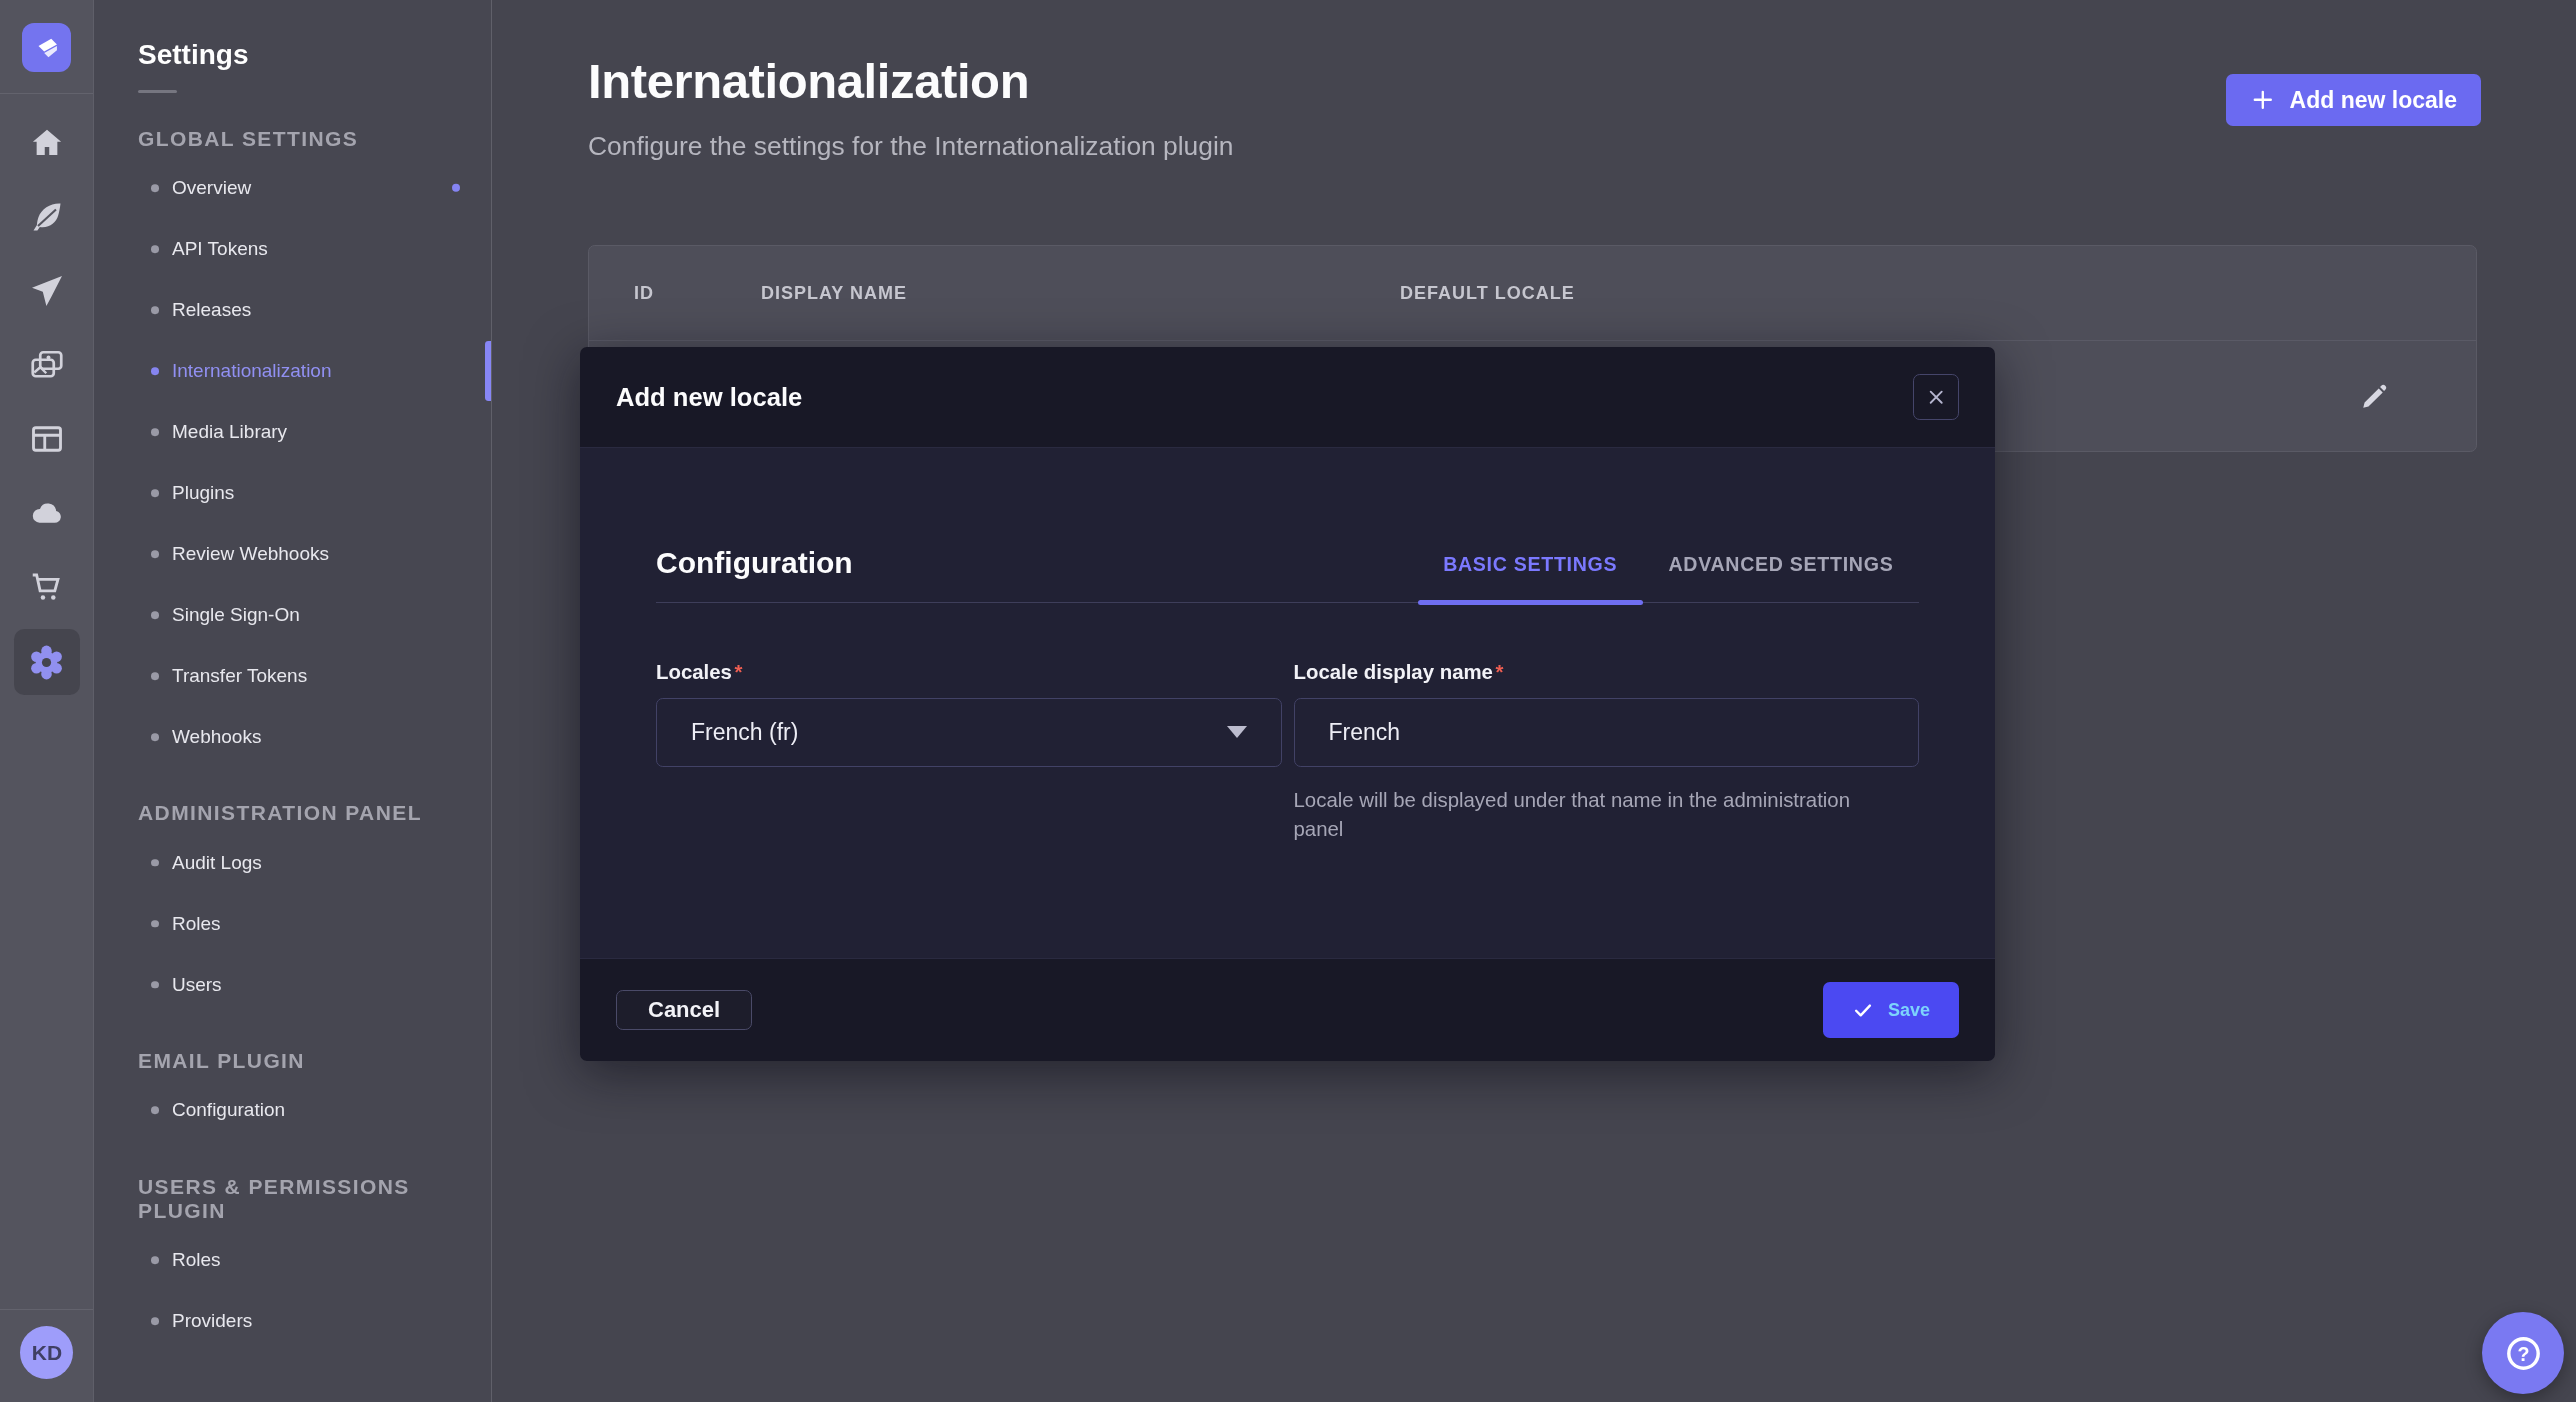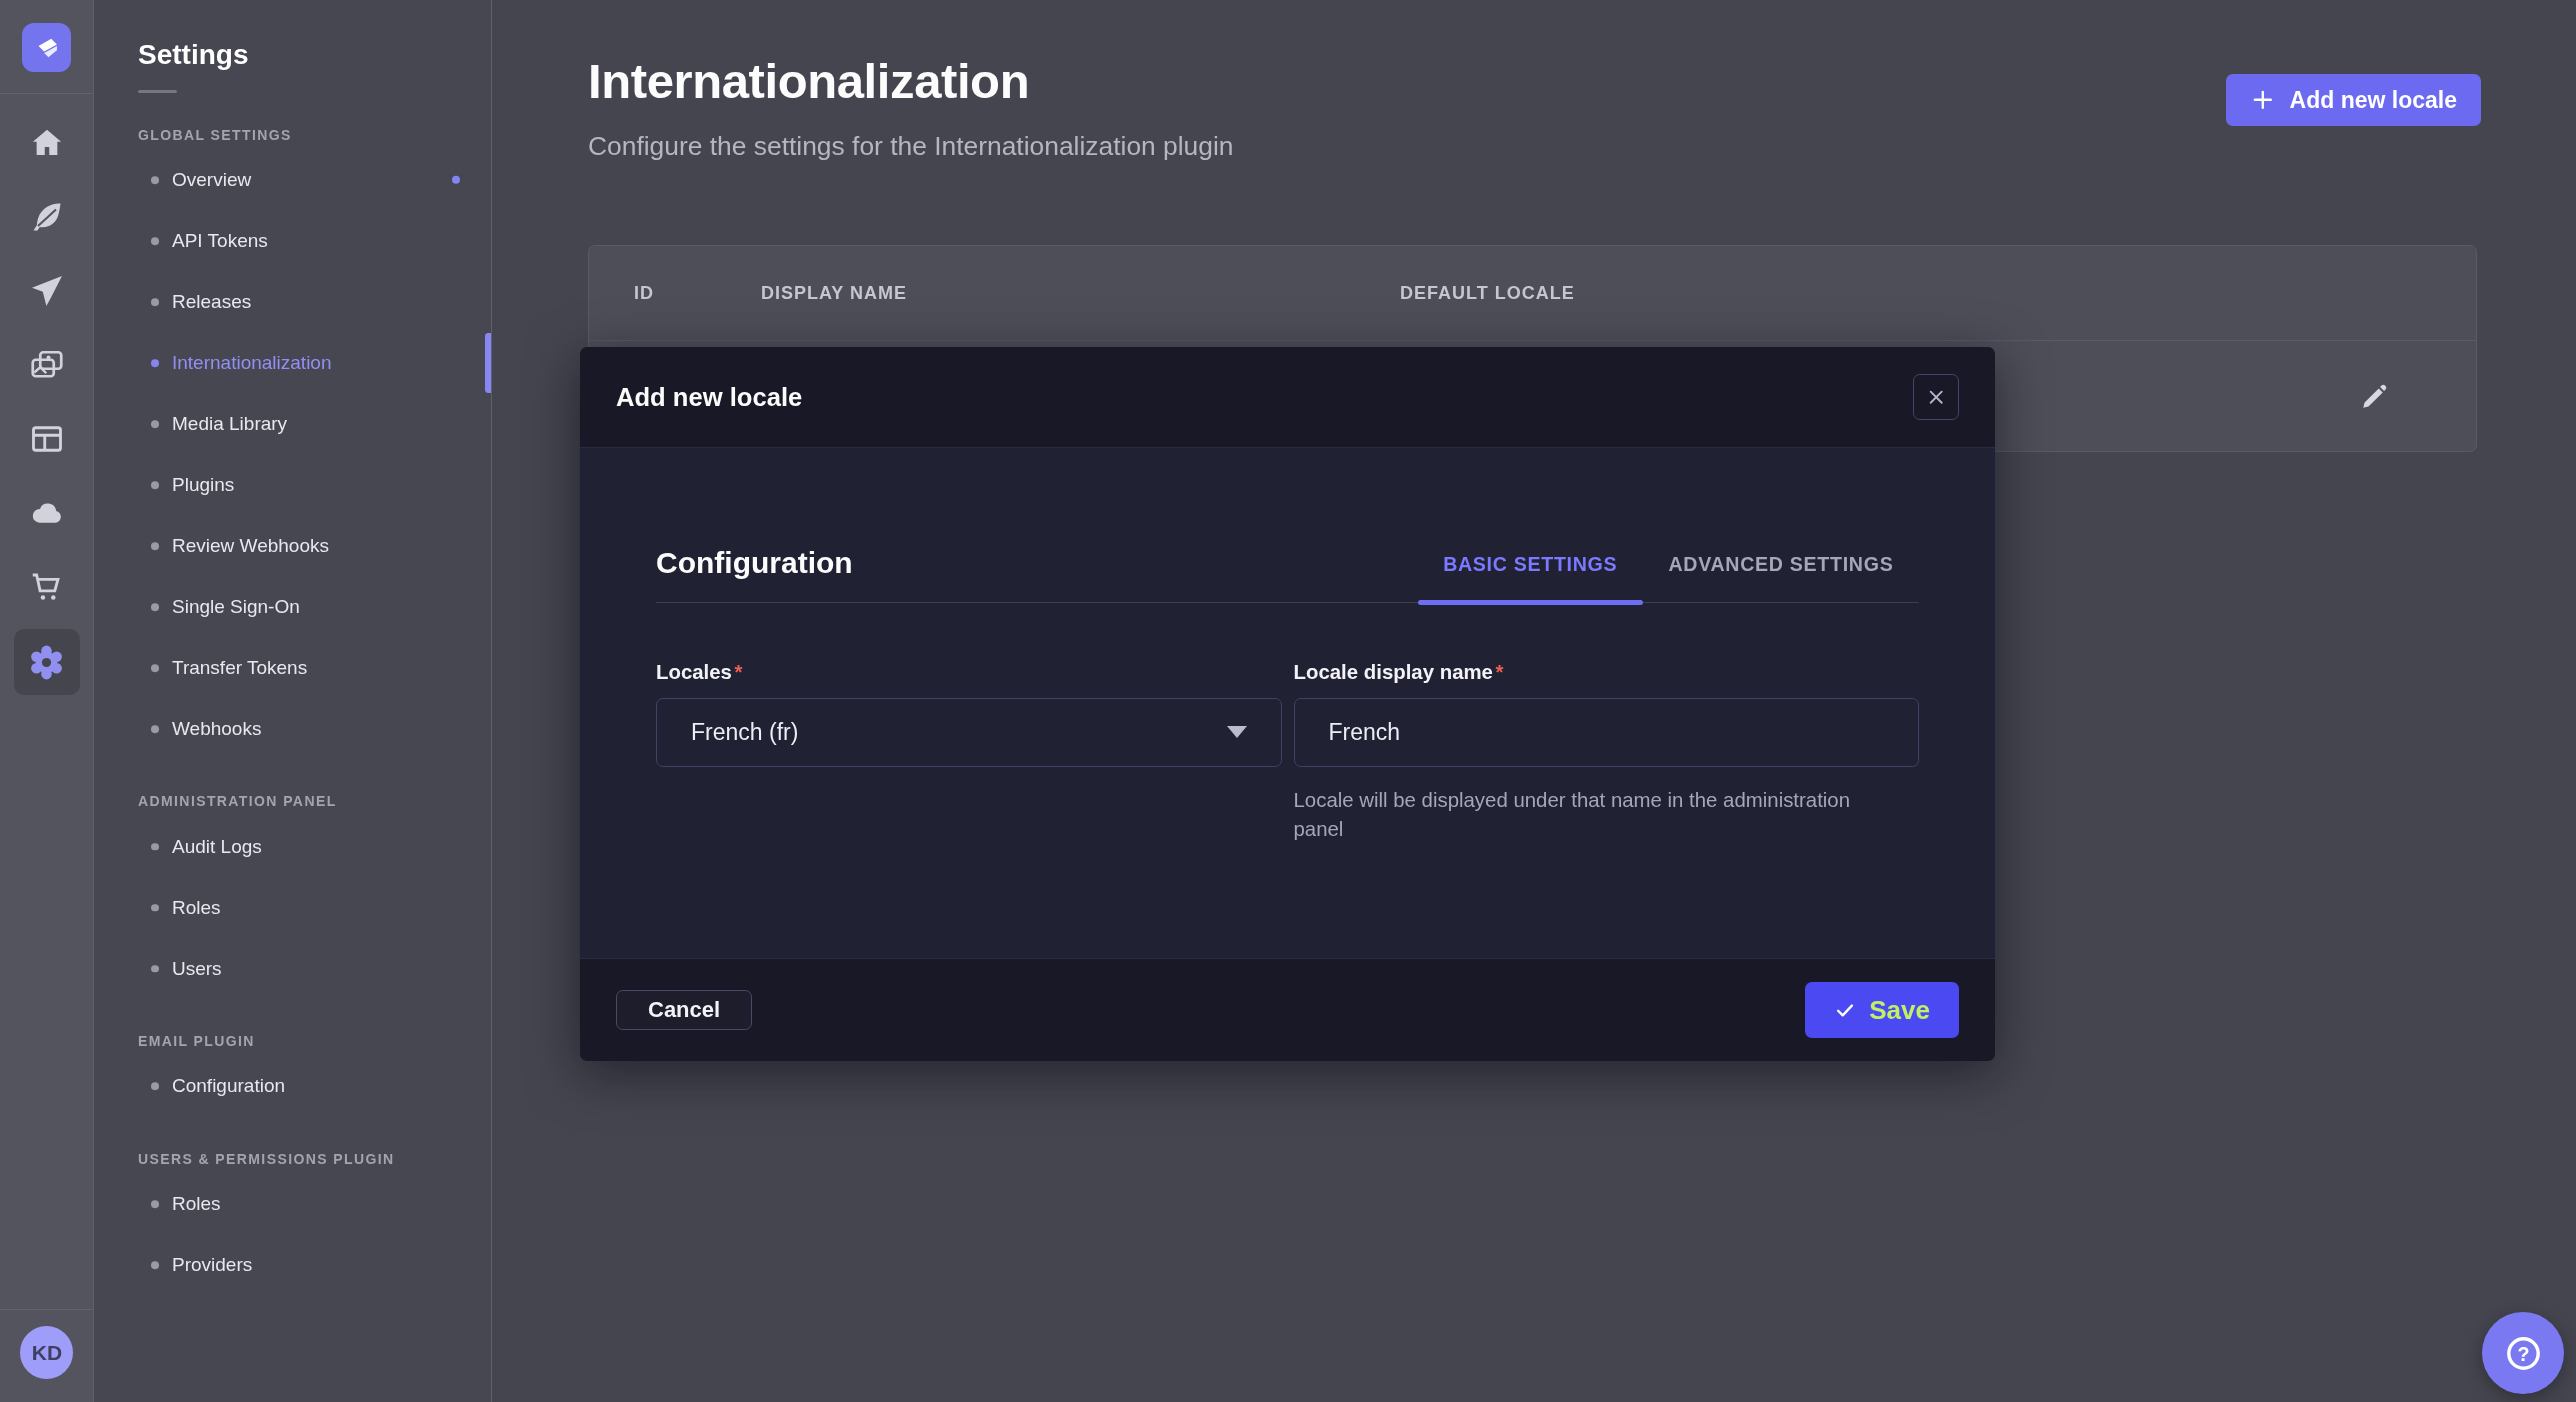--- a/index.html
+++ b/index.html
@@ -22,21 +22,21 @@
   .avatar { position:absolute; left:20.4px; top:1326px; width:53px; height:53px; border-radius:50%;
             background:#9E9DFA; color:#3F3F63; font-size:21px; font-weight:700;
             display:flex; align-items:center; justify-content:center; cursor:pointer;text-align:right; }
 
   
   .subnav { width:398px; flex:0 0 398px; background:#474751; border-right:0.9px solid #60606A;
             position:relative; overflow:hidden; }
   .subnav-title { margin:39px 0 0 44px; font-size:28px; font-weight:600; color:#FEFEFE; }
   .subnav-underline { width:39px; height:2.6px; border-radius:1.7px; background:#767680; margin:19px 0 0 44px; }
   .nav-sections { margin-top:20.4px; }
-  .nav-section-label { margin:34px 44px 6.8px 44px; font-size:14px; font-weight:600;
+  .nav-section-label { margin:34px 44px 6.8px 44px; font-size:21px; font-weight:600;
                        letter-spacing:1.4px; color:#A4A4AE; }
   .nav-items { list-style:none; }
   .nav-item { height:61px; display:flex; align-items:center; position:relative;
               padding-left:78px; font-size:19px; color:#E8E8EE; cursor:pointer; }
   .nav-item .bullet { position:absolute; left:57px; top:50%; transform:translateY(-50%);
                       width:7.7px; height:7.7px; border-radius:50%; background:#9A9AA6; }
   .nav-item.active { color:#9190F2; }
   .nav-item.active .bullet { background:#8685F0; }
   .notif-dot { position:absolute; right:31px; top:50%; transform:translateY(-50%);
                width:8.5px; height:8.5px; border-radius:50%; background:#8584F3; }
@@ -92,21 +92,21 @@
   .caret { width:0; height:0; border-left:10.2px solid transparent; border-right:10.2px solid transparent;
            border-top:12.8px solid #BCBCCE; }
   .hint { margin-top:19px; font-size:20.4px; line-height:29px; color:#A6A6B6; max-width:596px; }
   .modal-footer { height:103px; flex:0 0 103px; background:#181826; border-top:0.9px solid #2A2A40;
                   border-radius:0 0 6.8px 6.8px; display:flex; align-items:center;
                   justify-content:space-between; padding:0 36px; }
   .cancel-btn { height:40px; padding:0 31px; background:#1D1D2B; border:0.9px solid #4A4A68;
                 border-radius:6.8px; color:#F2F2F7; font-family:"Liberation Sans", sans-serif;
                 font-size:22px; font-weight:600; cursor:pointer; }
   .save-btn { height:56px; padding:3px 29px; background:#4B49F2; border:none; border-radius:6.8px;
-              color:#bef264; font-family:"Liberation Sans", sans-serif; font-size:26px; font-weight:600;
+              color:#7dd3fc; font-family:"Liberation Sans", sans-serif; font-size:18px; font-weight:600;
               display:flex; align-items:center; gap:13.6px; cursor:pointer; }
 
   .help-fab { position:absolute; left:2482px; top:1312px; width:82px; height:82px; border-radius:50%;
               background:#7A79F2; border:none; display:flex; align-items:center; justify-content:center;
               box-shadow:0 5.1px 17px rgba(0,0,0,0.3); cursor:pointer; z-index:30; }
 </style>
 </head>
 <body>
 
 <div class="app">

